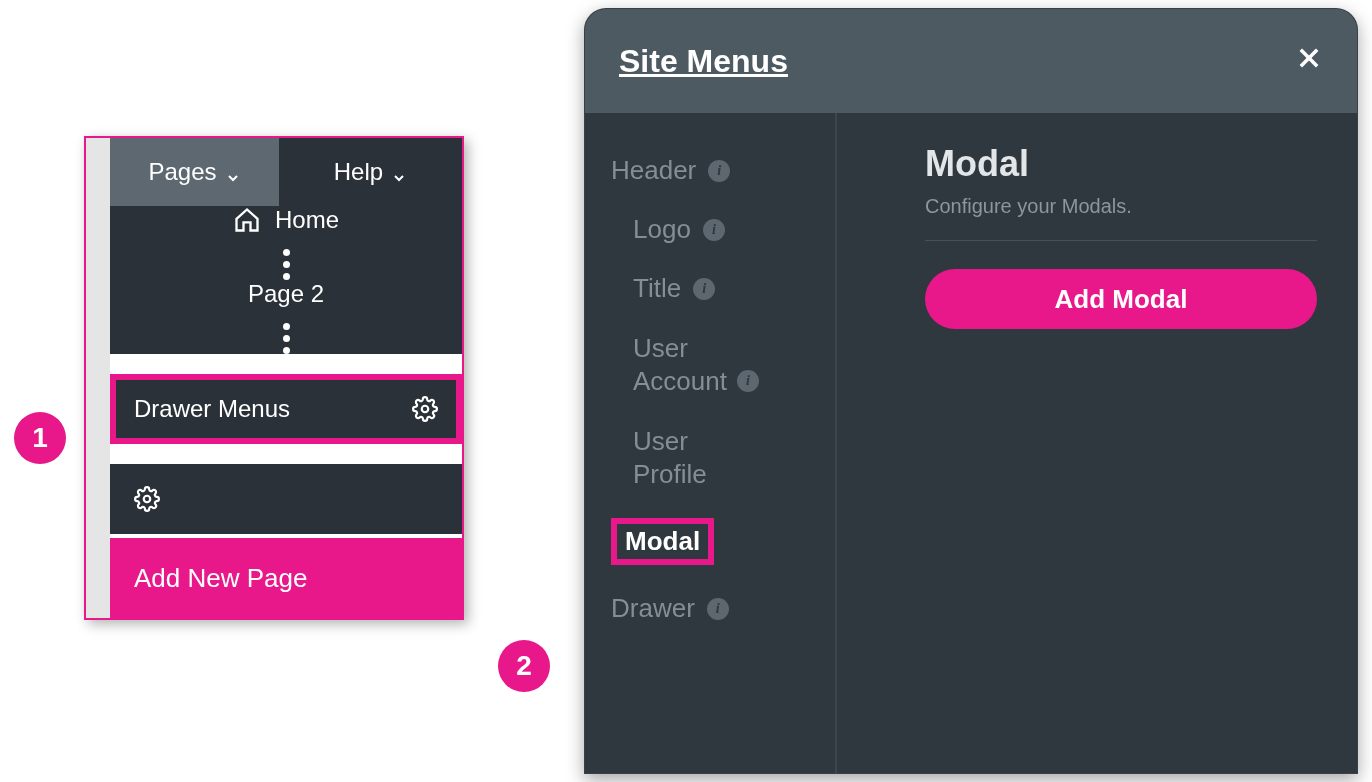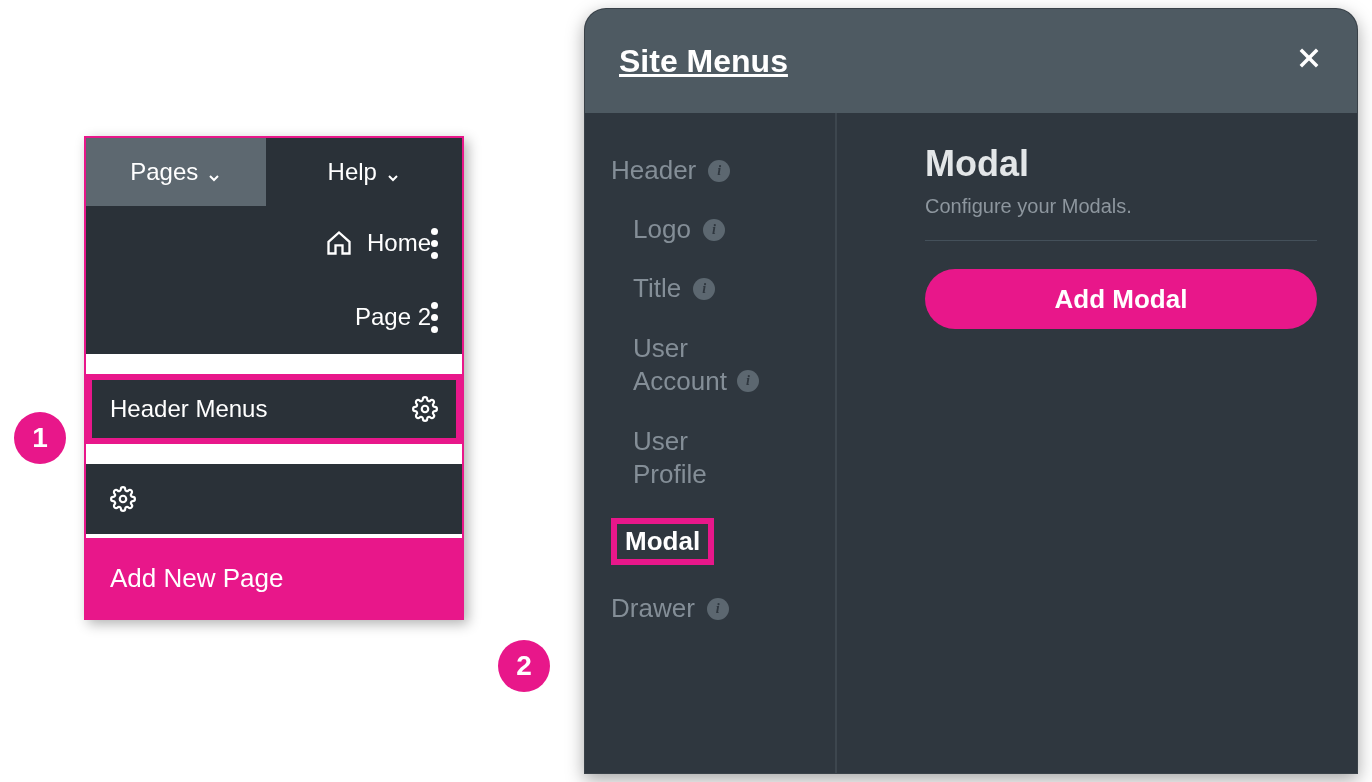--- a/index.html
+++ b/index.html
@@ -13,20 +13,21 @@
 
   
   .left-panel {
     position: absolute;
     left: 84px;
     top: 136px;
     width: 380px;
     background: #e5e5e5;
     border: 2px solid #e8178a;
     box-shadow: 4px 4px 12px rgba(0,0,0,0.3);
+    padding-left: 24px;
   }
   .tab-row {
     display: flex;
     height: 68px;
   }
   .tab {
     display: flex;
     align-items: center;
     justify-content: center;
     gap: 8px;
@@ -38,27 +39,28 @@
   .tab.inactive { background: #2a3138; width: 52%; }
   .chevron-down {
     width: 16px; height: 16px;
     display: inline-block;
   }
   .chevron-down svg { width: 100%; height: 100%; }
 
   .menu-item {
     display: flex;
     align-items: center;
-    justify-content: flex-end;
+    justify-content: space-between;
     height: 74px;
     padding: 0 24px;
     color: #ffffff;
     font-size: 24px;
     cursor: pointer;
     background: #2a3138;
+    flex-direction: column;
   }
   .menu-item .left { display: flex; align-items: center; gap: 14px; }
   .home-icon { width: 28px; height: 28px; }
 
   .dots-icon {
     display: flex; flex-direction: column; gap: 5px;
     align-items: center;
   }
   .dots-icon span {
     width: 7px; height: 7px; border-radius: 50%; background: #ffffff;
@@ -268,21 +270,21 @@
     <div class="dots-icon">
         <span></span>
         <span></span>
         <span></span>
       </div>
   </div>
 
   <div class="divider-row"></div>
 
   <div class="manage-row highlighted">
-    <span>Header Menus</span>
+    <span>Drawer Menus</span>
     <span class="gear-icon">
       <svg viewBox="0 0 24 24" fill="none" stroke="#ffffff" stroke-width="2">
           <circle cx="12" cy="12" r="3"></circle>
           <path d="M19.4 15a1.7 1.7 0 0 0 .34 1.87l.06.06a2 2 0 1 1-2.83 2.83l-.06-.06a1.7 1.7 0 0 0-1.87-.34 1.7 1.7 0 0 0-1 1.56V21a2 2 0 1 1-4 0v-.09A1.7 1.7 0 0 0 9 19.4a1.7 1.7 0 0 0-1.87.34l-.06.06a2 2 0 1 1-2.83-2.83l.06-.06A1.7 1.7 0 0 0 4.6 15a1.7 1.7 0 0 0-1.56-1H3a2 2 0 1 1 0-4h.09A1.7 1.7 0 0 0 4.6 9a1.7 1.7 0 0 0-.34-1.87l-.06-.06a2 2 0 1 1 2.83-2.83l.06.06A1.7 1.7 0 0 0 9 4.6a1.7 1.7 0 0 0 1-1.56V3a2 2 0 1 1 4 0v.09c0 .67.4 1.27 1 1.51a1.7 1.7 0 0 0 1.87-.34l.06-.06a2 2 0 1 1 2.83 2.83l-.06.06A1.7 1.7 0 0 0 19.4 9c.24.6.84 1 1.51 1H21a2 2 0 1 1 0 4h-.09a1.7 1.7 0 0 0-1.51 1z"></path>
         </svg>
     </span>
   </div>
 
   <div class="divider-row"></div>
 

